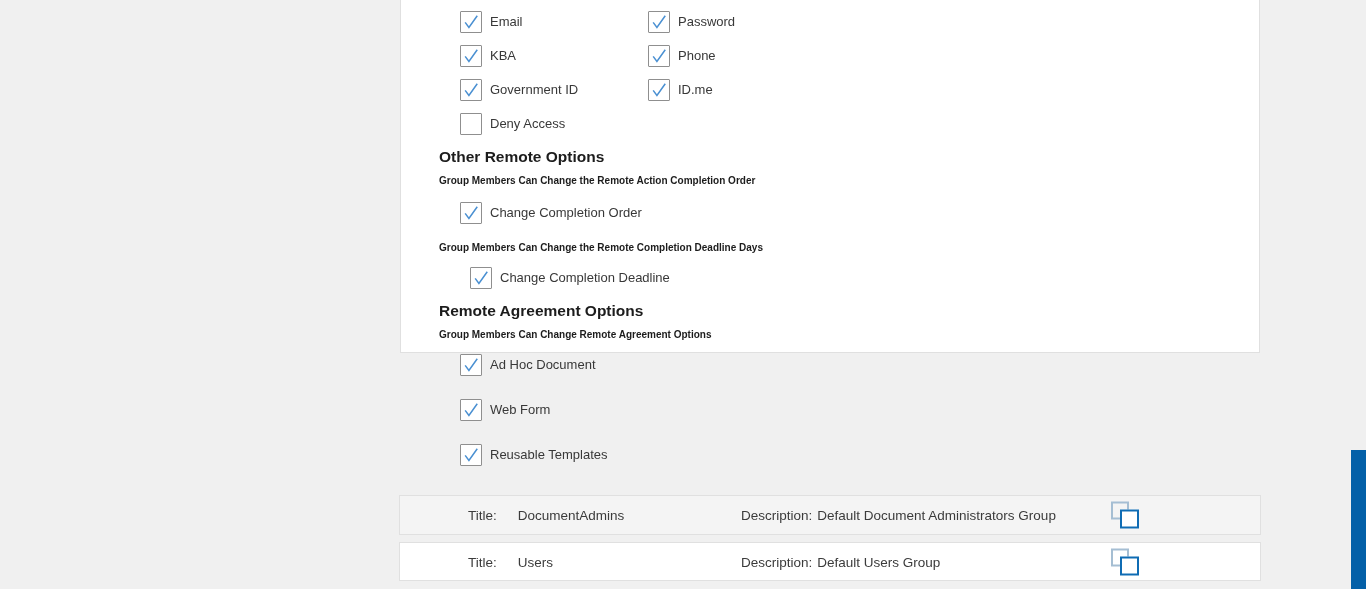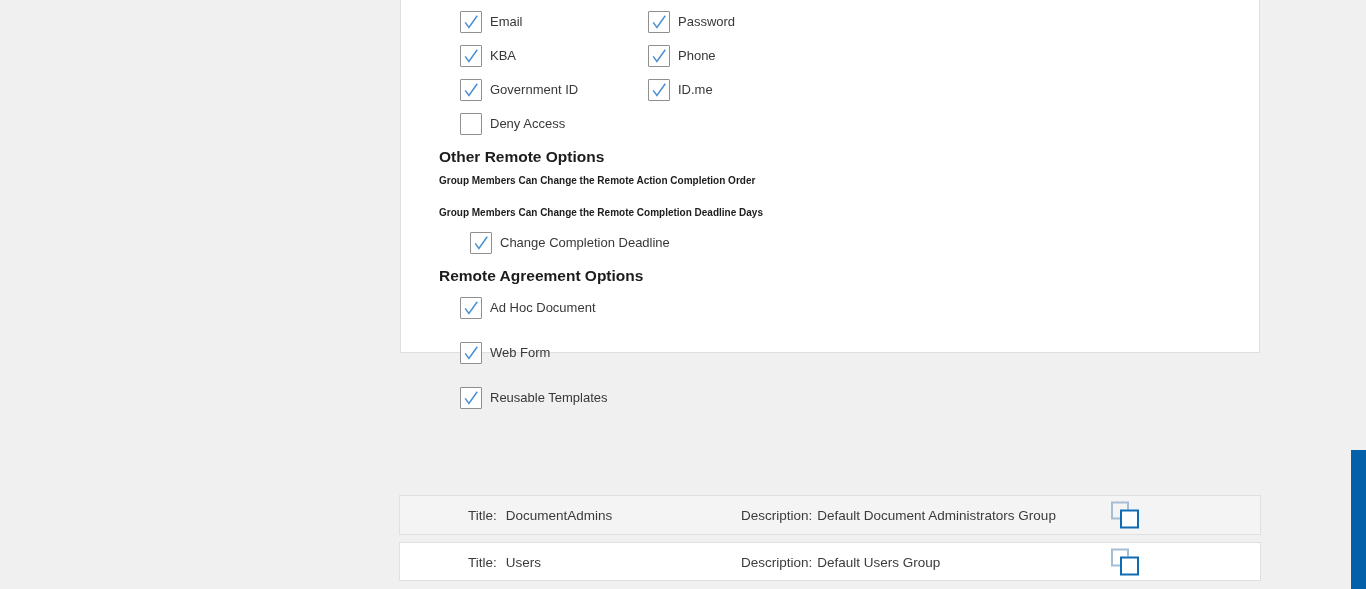--- a/index.html
+++ b/index.html
@@ -58,21 +58,21 @@
     background:#ffffff; border:1px solid #e0e0e0;
     cursor:pointer;
   }
   .group-row.alt { background:#f4f4f4; }
   .row-title, .row-desc {
     position:absolute; top:50%; transform:translateY(-50%);
     font-size:13.5px; color:#3b3b3b; white-space:nowrap;
   }
   .row-title { left:68px; }
   .row-desc  { left:341px; }
-  .row-title .value { margin-left:9px; }
+  .row-title .value { margin-left:21px; }
   .row-desc  .value { margin-left:5px; }
 
   .copy-btn {
     position:absolute; left:711px; top:50%; transform:translateY(-50%);
     width:28px; height:27px; background:none; border:none; cursor:pointer; padding:0;
   }
   .copy-icon { position:relative; display:block; width:28px; height:27px; }
   .copy-back {
     position:absolute; left:0; top:0; width:18px; height:18px;
     border:2px solid #a5bed3; background:transparent;
@@ -144,34 +144,45 @@
     </div>
     <div class="check-item">
       <span class="checkbox"></span>
       <span class="check-label">Deny Access</span>
     </div>
   </div>
 
   <div class="section-heading">Other Remote Options</div>
 
   <div class="sub-heading">Group Members Can Change the Remote Action Completion Order</div>
+  <div class="single-check">
+    <div class="check-item">
+      <span class="checkbox checked">
+          <svg viewBox="0 0 24 24">
+            <path d="M5 12.5 L9.5 18.5 L19.5 4.5" stroke="#4a90d2" stroke-width="1.8" fill="none"></path>
+          </svg>
+        </span>
+      <span class="check-label">Change Completion Order</span>
+    </div>
+  </div>
 
   <div class="sub-heading spaced">Group Members Can Change the Remote Completion Deadline Days</div>
   <div class="single-check tight">
     <div class="check-item">
       <span class="checkbox checked">
           <svg viewBox="0 0 24 24">
             <path d="M5 12.5 L9.5 18.5 L19.5 4.5" stroke="#4a90d2" stroke-width="1.8" fill="none"></path>
           </svg>
         </span>
       <span class="check-label">Change Completion Deadline</span>
     </div>
   </div>
 
   <div class="section-heading">Remote Agreement Options</div>
+  <div class="sub-heading">Group Members Can Change Remote Agreement Options</div>
 
   <div class="check-list">
     <div class="check-item">
       <span class="checkbox checked">
           <svg viewBox="0 0 24 24">
             <path d="M5 12.5 L9.5 18.5 L19.5 4.5" stroke="#4a90d2" stroke-width="1.8" fill="none"></path>
           </svg>
         </span>
       <span class="check-label">Ad Hoc Document</span>
     </div>

